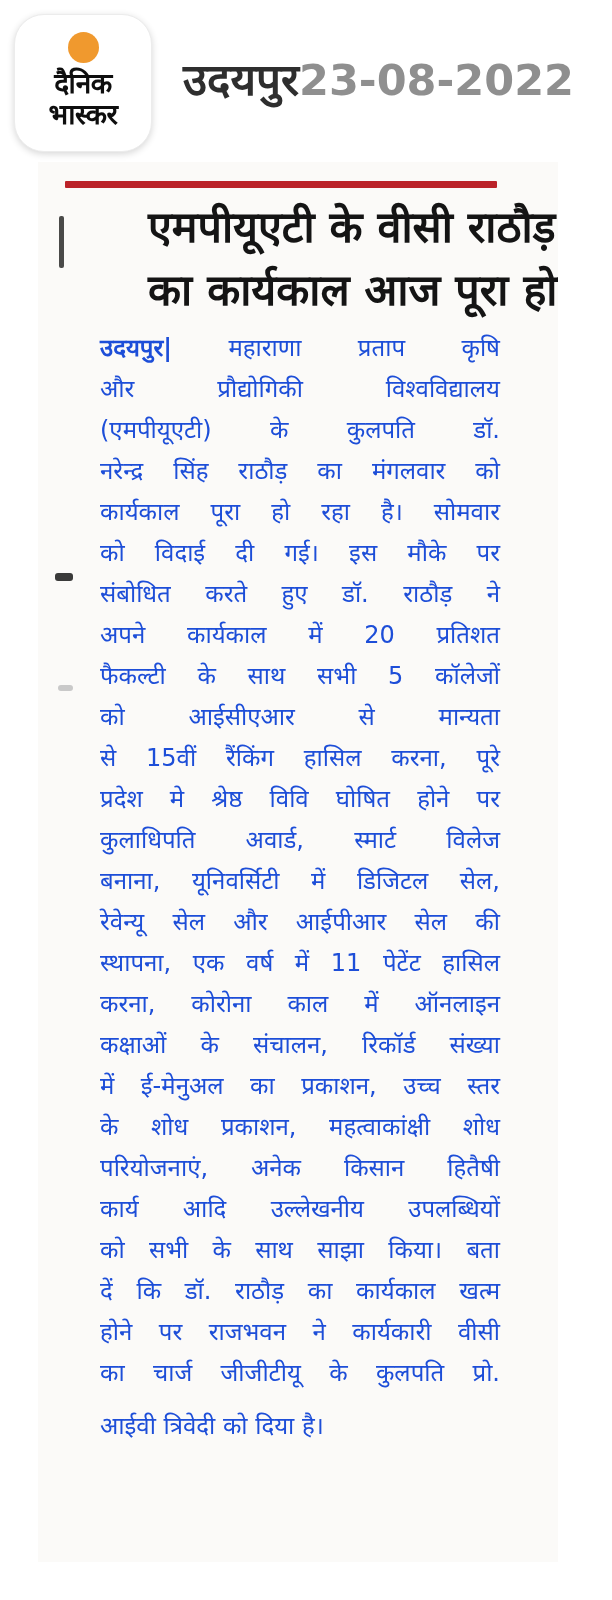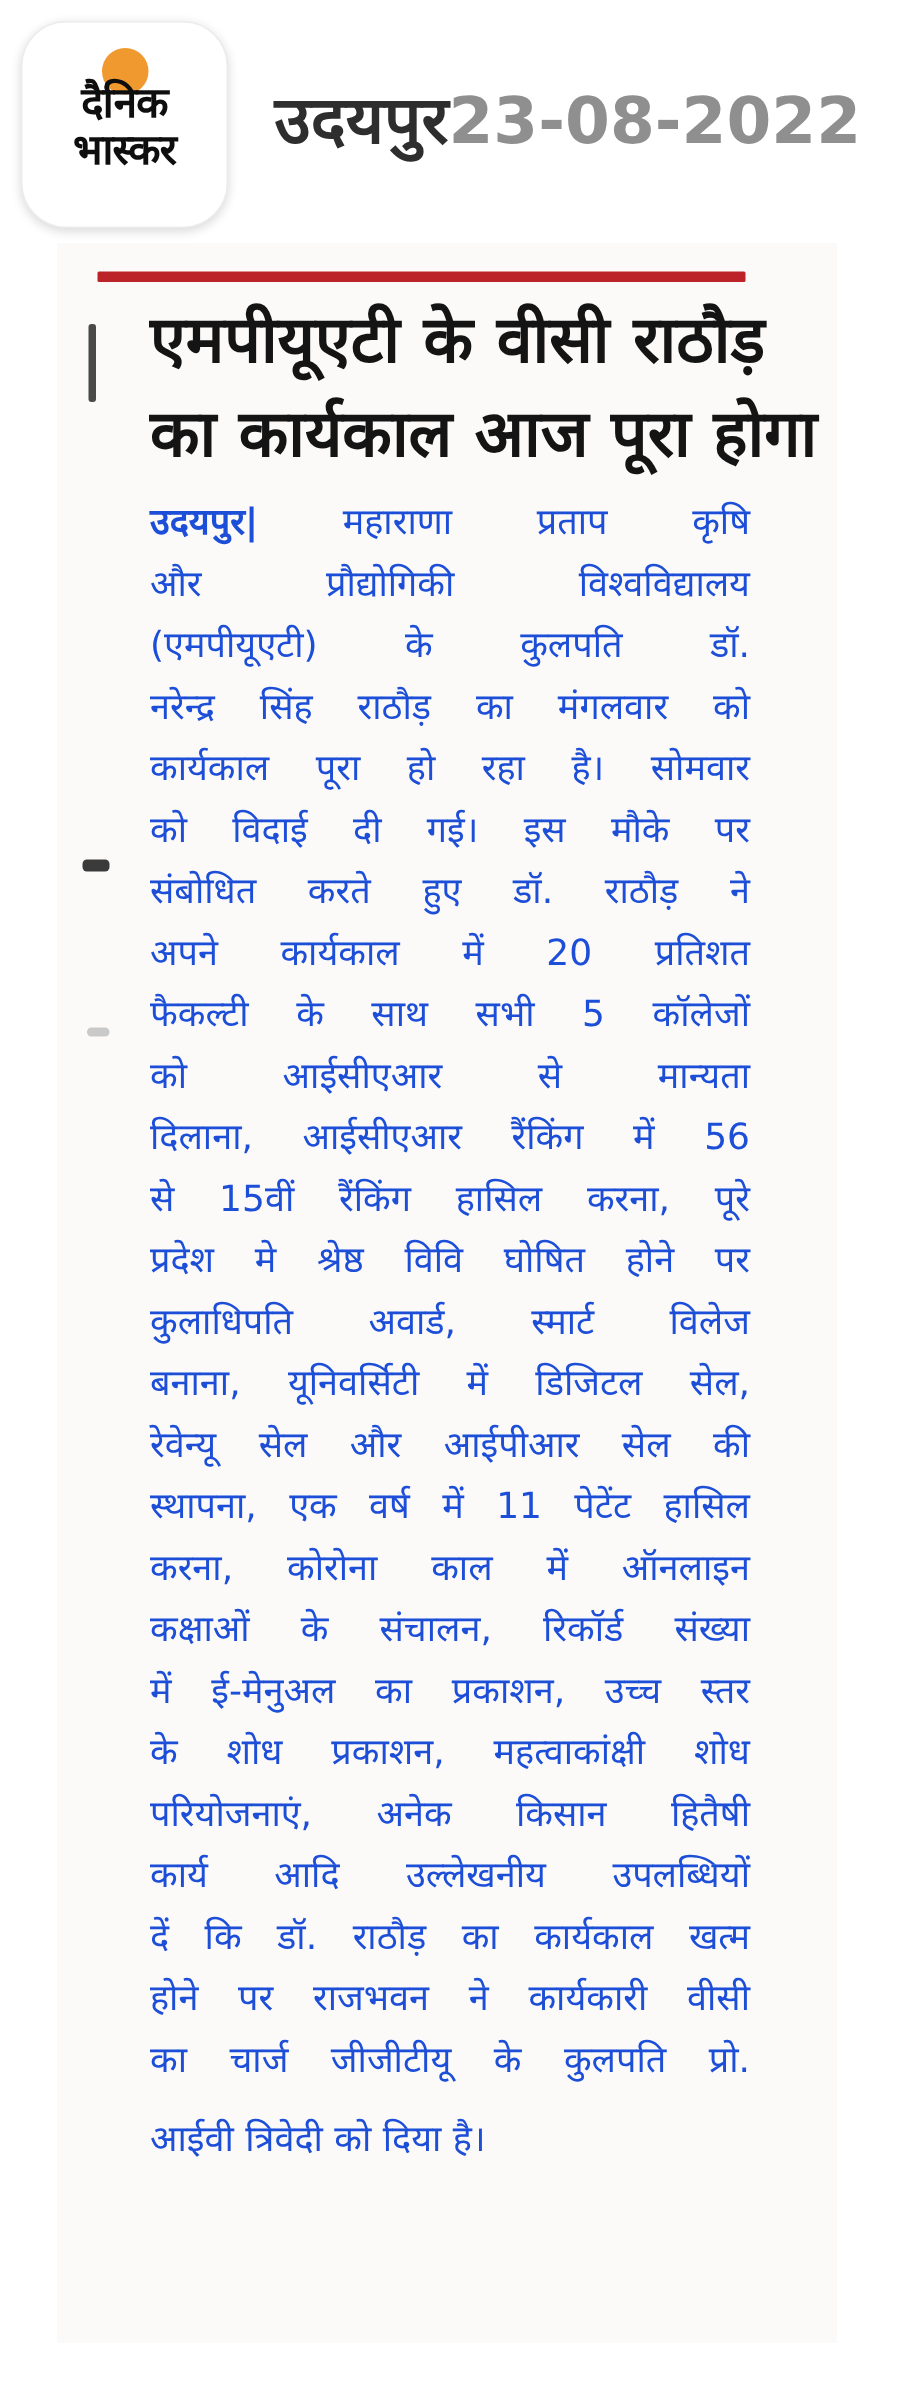--- a/index.html
+++ b/index.html
@@ -24,21 +24,21 @@
   }
   .logo-dot {
     position: absolute;
     left: 53px; top: 17px;
     width: 31px; height: 31px;
     border-radius: 50%;
     background: #f0992e;
   }
   .logo-text {
     position: absolute;
-    top: 38px; left: 0;
+    top: 53px; left: 0;
     width: 100%;
     text-align: center;
     font-weight: 900;
     font-size: 28px;
     line-height: 31px;
     color: #0e0e0e;
     letter-spacing: -0.5px;
   }
   .edition {
     position: absolute;
@@ -105,20 +105,21 @@
     margin: 0;
     color: #141414;
     font-size: 43px;
     font-weight: 700;
     line-height: 63px;
   }
   .headline-line {
     text-align: justify;
     text-align-last: justify;
     white-space: nowrap;
+    margin-left: 48px;
   }
 
   .body-col {
     position: absolute;
     left: 62px; top: 166px;
     width: 400px;
     color: #1d4ed8;
     font-size: 24px;
     line-height: 41px;
   }
@@ -172,33 +173,33 @@
       <div class="body-list">
           <div class="body-line">और प्रौद्योगिकी विश्वविद्यालय</div>
           <div class="body-line">(एमपीयूएटी) के कुलपति डॉ.</div>
           <div class="body-line">नरेन्द्र सिंह राठौड़ का मंगलवार को</div>
           <div class="body-line">कार्यकाल पूरा हो रहा है। सोमवार</div>
           <div class="body-line">को विदाई दी गई। इस मौके पर</div>
           <div class="body-line">संबोधित करते हुए डॉ. राठौड़ ने</div>
           <div class="body-line">अपने कार्यकाल में 20 प्रतिशत</div>
           <div class="body-line">फैकल्टी के साथ सभी 5 कॉलेजों</div>
           <div class="body-line">को आईसीएआर से मान्यता</div>
-          <div class="body-line">दिलाना, आईसीएआर रैंकिंग में 56</div>
           <div class="body-line">से 15वीं रैंकिंग हासिल करना, पूरे</div>
           <div class="body-line">प्रदेश मे श्रेष्ठ विवि घोषित होने पर</div>
           <div class="body-line">कुलाधिपति अवार्ड, स्मार्ट विलेज</div>
           <div class="body-line">बनाना, यूनिवर्सिटी में डिजिटल सेल,</div>
           <div class="body-line">रेवेन्यू सेल और आईपीआर सेल की</div>
           <div class="body-line">स्थापना, एक वर्ष में 11 पेटेंट हासिल</div>
           <div class="body-line">करना, कोरोना काल में ऑनलाइन</div>
           <div class="body-line">कक्षाओं के संचालन, रिकॉर्ड संख्या</div>
           <div class="body-line">में ई-मेनुअल का प्रकाशन, उच्च स्तर</div>
           <div class="body-line">के शोध प्रकाशन, महत्वाकांक्षी शोध</div>
           <div class="body-line">परियोजनाएं, अनेक किसान हितैषी</div>
           <div class="body-line">कार्य आदि उल्लेखनीय उपलब्धियों</div>
+          <div class="body-line">को सभी के साथ साझा किया। बता</div>
           <div class="body-line">दें कि डॉ. राठौड़ का कार्यकाल खत्म</div>
           <div class="body-line">होने पर राजभवन ने कार्यकारी वीसी</div>
           <div class="body-line">का चार्ज जीजीटीयू के कुलपति प्रो.</div>
           <div class="body-line">आईवी त्रिवेदी को दिया है।</div>
         </div>
     </div>
   </section>
 
 </div>
 

